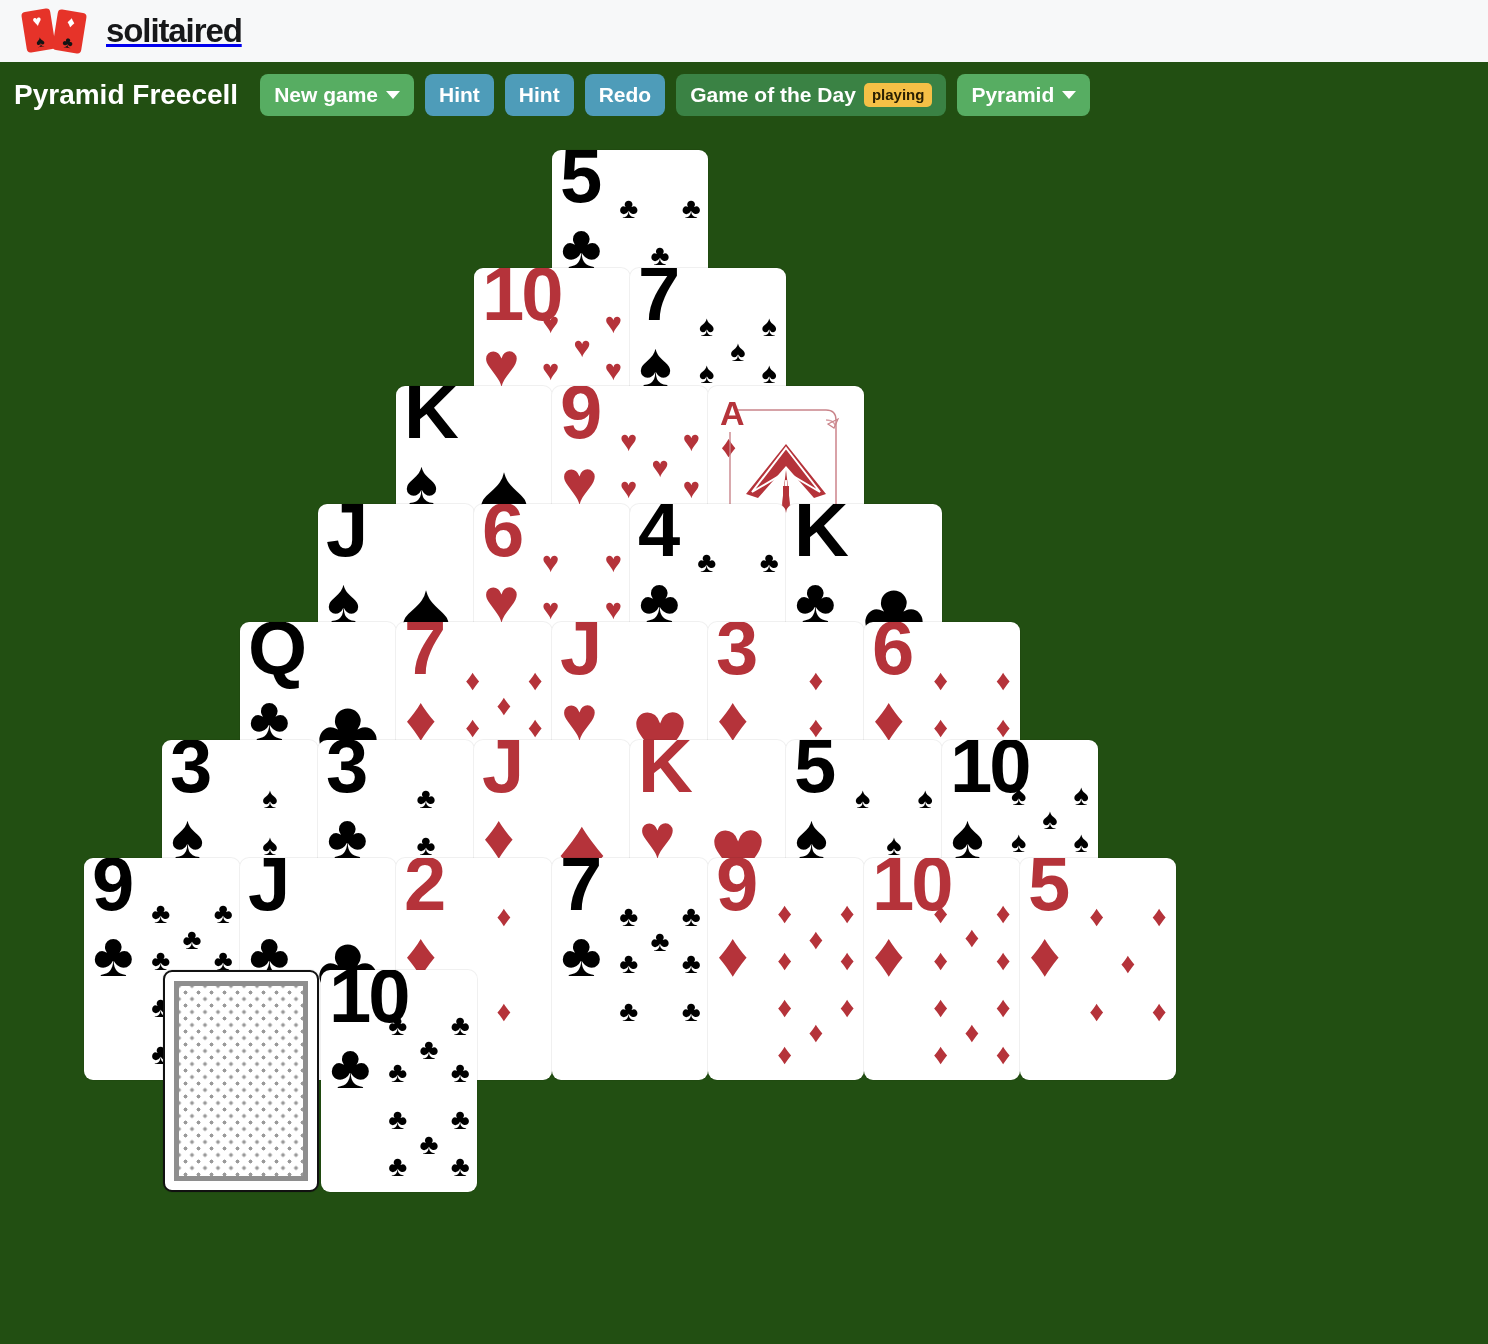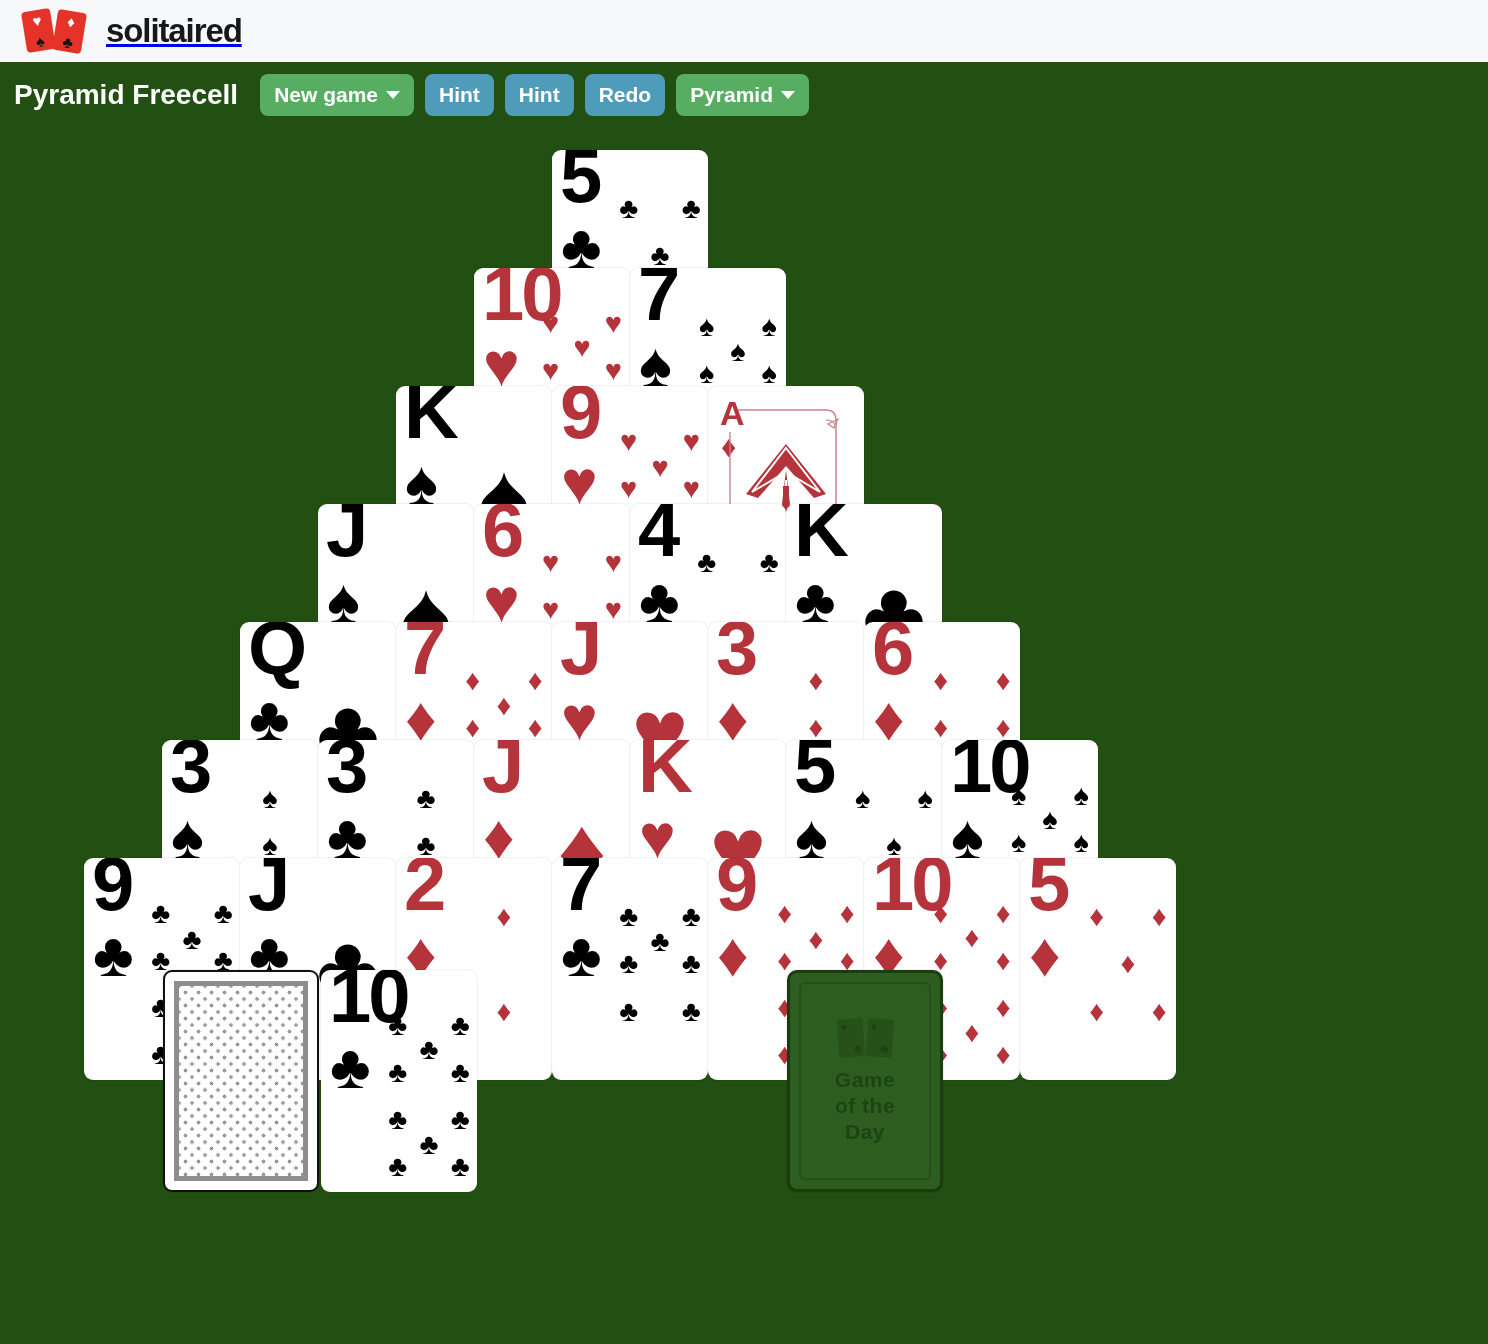--- a/index.html
+++ b/index.html
@@ -192,20 +192,24 @@
 
   <button class="btn green">
     <span>New game</span>
     <span class="caret"></span>
   </button>
 
   <button class="btn blue">Hint</button>
   <button class="btn blue">Hint</button>
   <button class="btn blue">Redo</button>
 
+  <button class="btn green-dark">
+    <span>Game of the Day</span>
+    <span class="badge">playing</span>
+  </button>
 
   <button class="btn green">
     <span>Pyramid</span>
     <span class="caret"></span>
   </button>
 </div>
 
 <div class="table-area" id="table-area">
     <div class="card black" style="left:552px;top:22px;z-index:10">
       <span class="rank" style="">5</span>
@@ -525,31 +529,13 @@
         <span class="pip" style="left:50%;top:20%">♣</span>
         <span class="pip" style="left:16%;top:33%">♣</span>
         <span class="pip" style="left:84%;top:33%">♣</span>
         <span class="pip" style="left:16%;top:60%">♣</span>
         <span class="pip" style="left:84%;top:60%">♣</span>
         <span class="pip" style="left:50%;top:74%">♣</span>
         <span class="pip" style="left:16%;top:87%">♣</span>
         <span class="pip" style="left:84%;top:87%">♣</span>
       </span>
     </div>
-    <div class="card gotd" style="left:787px;top:842px;z-index:40">
-  <span class="gotd-frame"></span>
-  <span class="gotd-inner">
-    <span class="gotd-cards">
-      <span class="gotd-mini m1">
-            <span class="mp t">♥</span>
-            <span class="mp b">♠</span>
-          </span>
-      <span class="gotd-mini m2">
-            <span class="mp t">♦</span>
-            <span class="mp b">♣</span>
-          </span>
-    </span>
-    <span class="gotd-text">Game</span>
-    <span class="gotd-text">of the</span>
-    <span class="gotd-text">Day</span>
-  </span>
-    </div>
   </div>
 
 </body></html>

